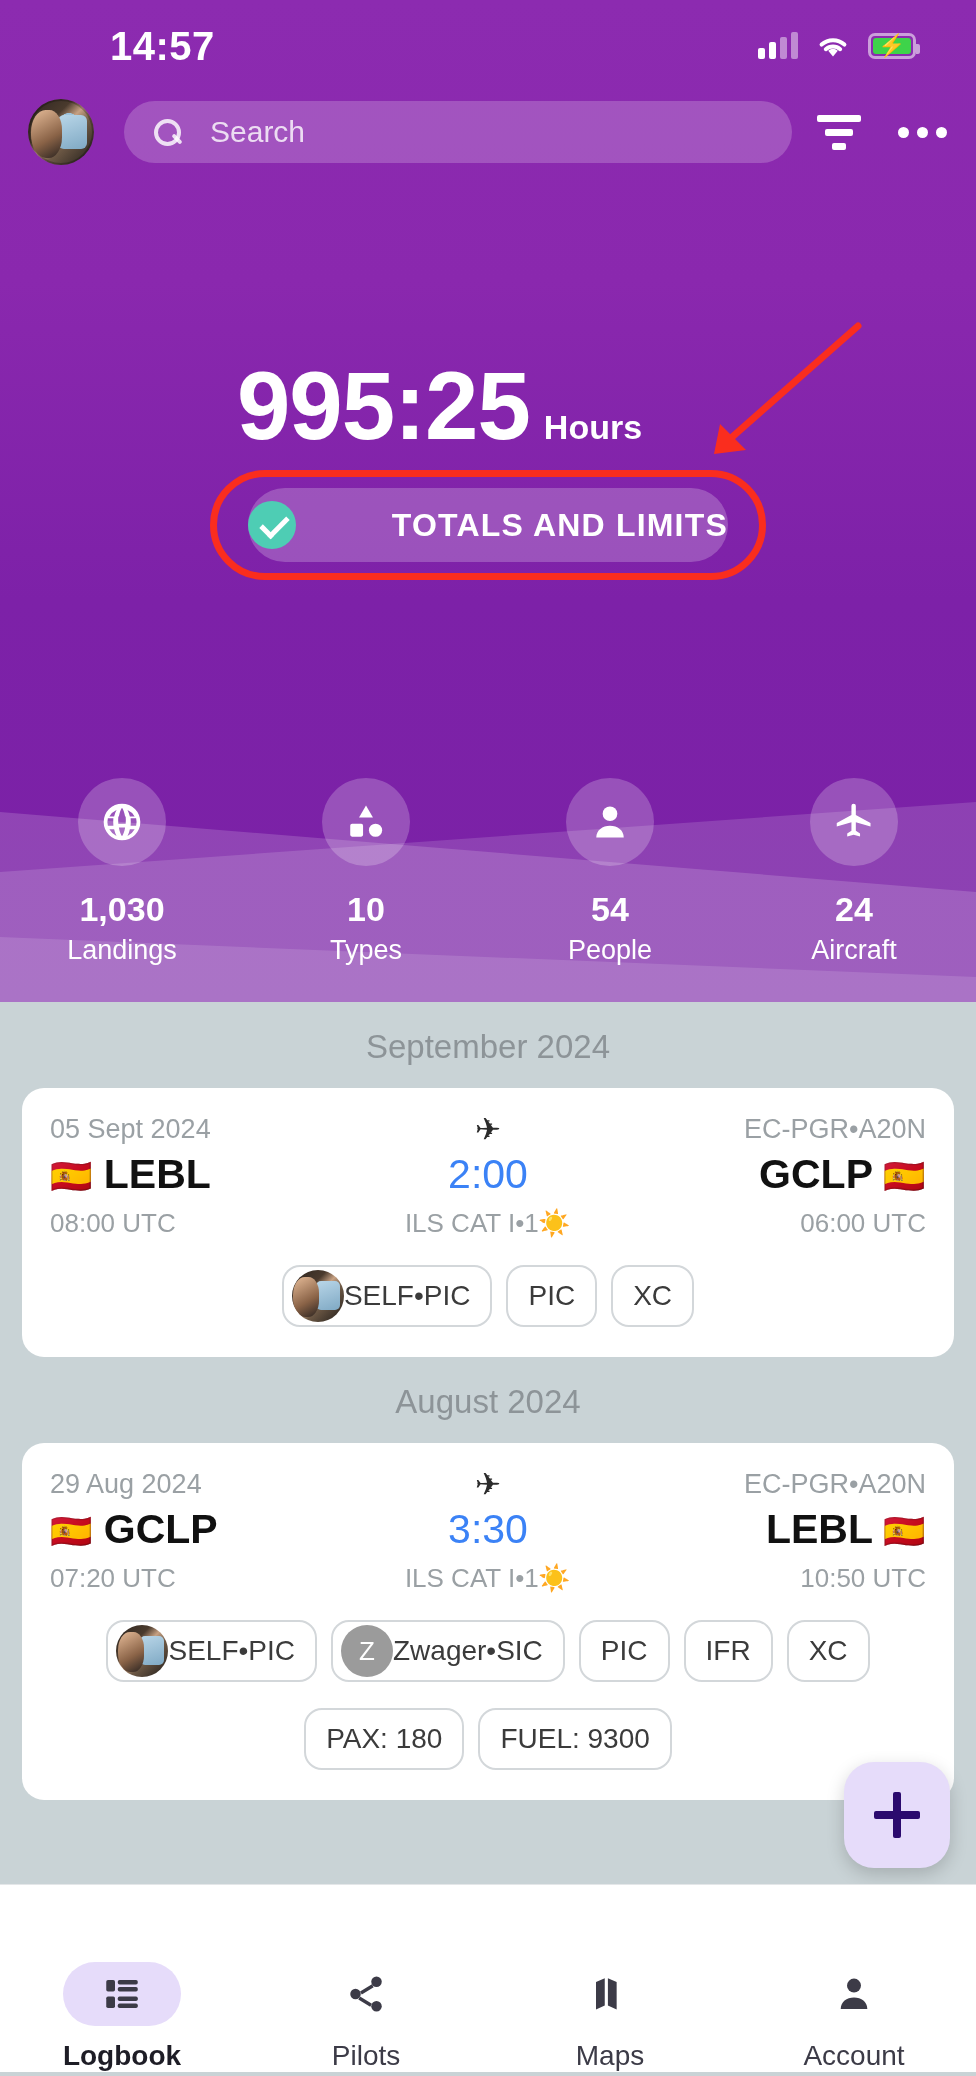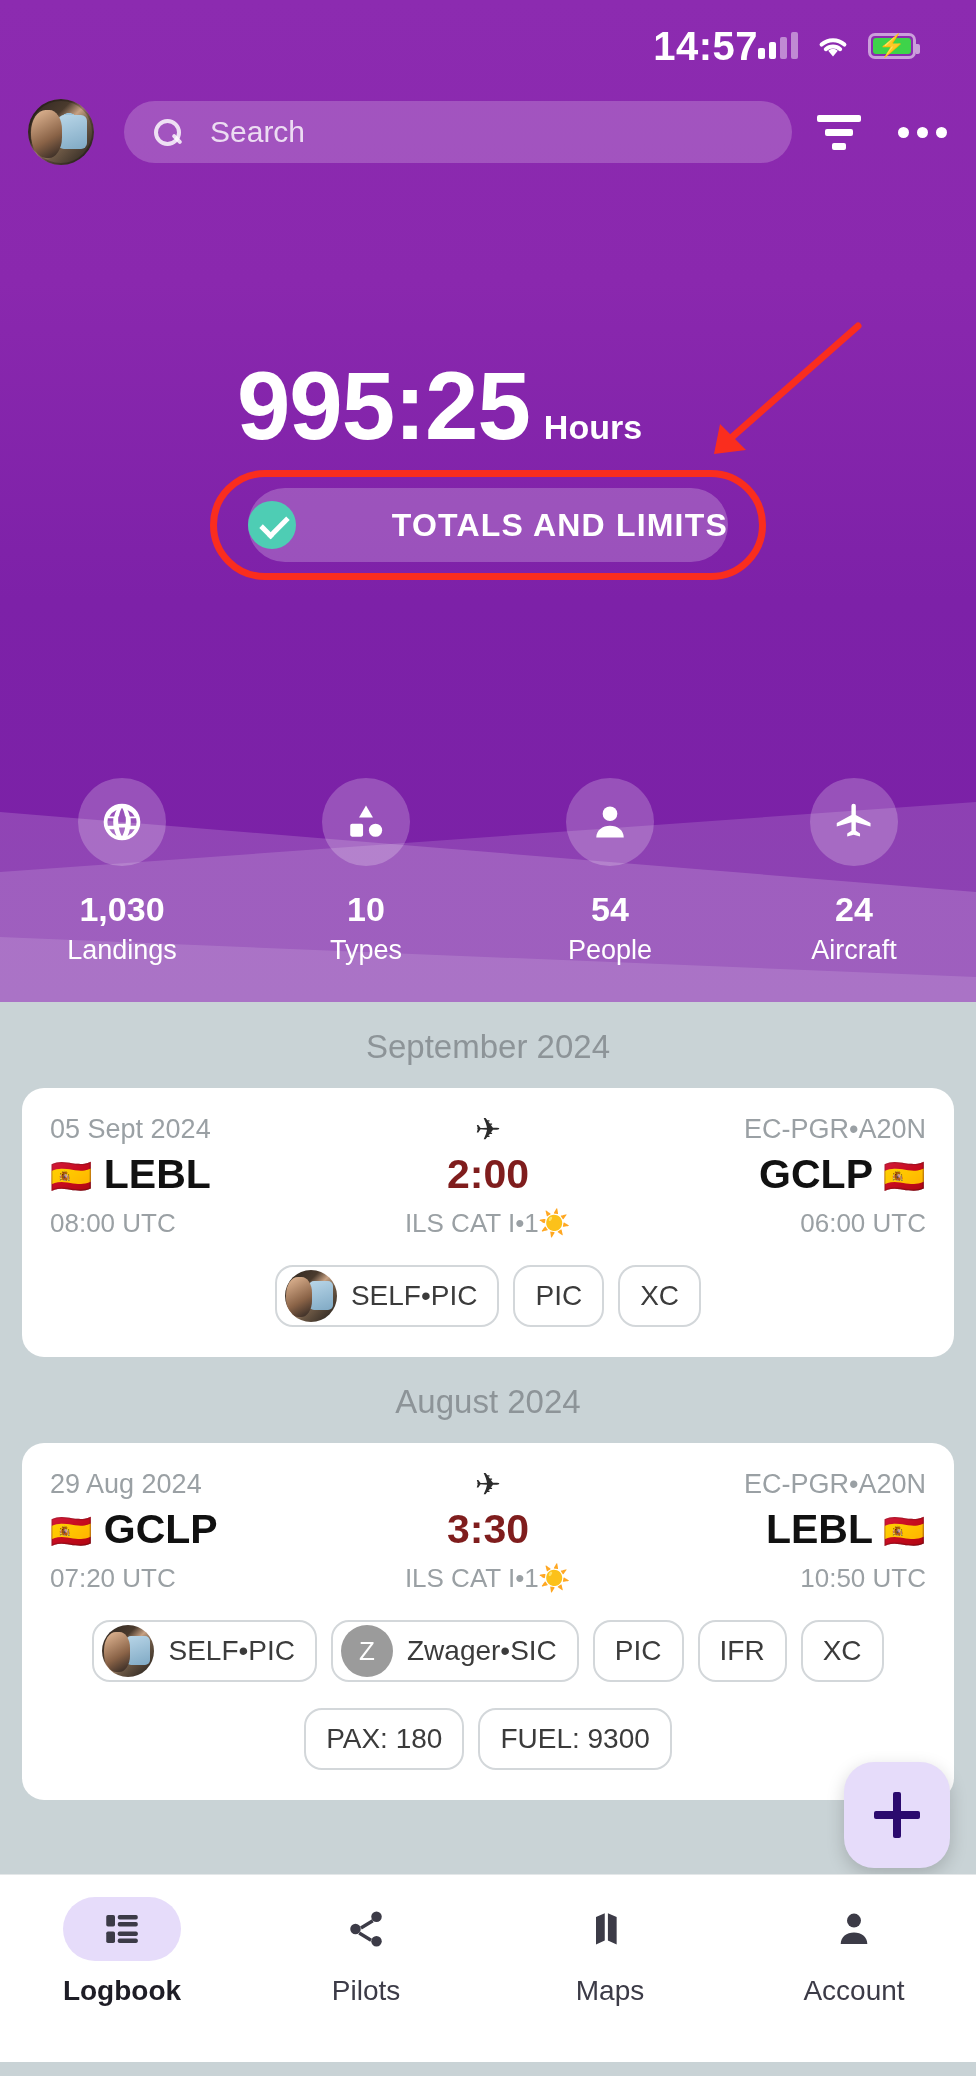--- a/index.html
+++ b/index.html
@@ -16,21 +16,21 @@
   .hero {
     position:absolute; left:0; top:0; width:976px; height:1002px;
     background:linear-gradient(180deg,#8c2bb0 0%,#8a28ae 28%,#7d21a8 60%,#7a22a6 100%);
     overflow:hidden;
   }
   .hero-waves { position:absolute; left:0; bottom:0; width:976px; height:260px; }
 
   
   .statusbar {
     position:absolute; left:0; top:0; width:976px; height:92px;
-    display:flex; align-items:center; justify-content:flex-end;
+    display:flex; align-items:center; justify-content:space-between;
     padding:0 44px 0 0; color:#fff;
   }
   .sb-time {
     font-size:40px; font-weight:700; letter-spacing:0.5px;
     margin-left:110px; color:#ffffff;
   }
   .sb-right { display:flex; align-items:center; gap:18px; margin-right:16px; }
   .sig { display:flex; align-items:flex-end; gap:4px; height:26px; }
   .sig i { display:block; width:7px; background:#ffffff; border-radius:2px; }
   .sig i:nth-child(1){height:11px;}
@@ -123,27 +123,27 @@
   .month { text-align:center; font-size:33px; color:#8d9498; font-weight:400; padding:26px 0 22px; }
   .card { margin:0 22px; background:#fff; border-radius:22px; padding:26px 28px 30px; }
   .card-top { display:flex; align-items:flex-start; justify-content:space-between; }
   .col-l { text-align:left; flex:1; }
   .col-c { text-align:center; flex:0 0 240px; }
   .col-r { text-align:right; flex:1; }
   .meta { font-size:27px; color:#9aa0a4; }
   .plane-ico { font-size:31px; color:#2b2b2b; line-height:1; }
   .icao { font-size:41px; font-weight:800; color:#111; margin-top:6px; white-space:nowrap; }
   .icao .flag { font-size:34px; }
-  .dur { font-size:41px; font-weight:700; color:#7f1d1d; margin-top:6px; }
+  .dur { font-size:41px; font-weight:400; color:#3b82f6; margin-top:6px; }
   .sub { font-size:26px; color:#9aa0a4; margin-top:10px; }
   .sub-c { font-size:26px; color:#9aa0a4; margin-top:10px; }
   .chips { display:flex; flex-wrap:wrap; justify-content:center; gap:14px; margin-top:26px; }
   .chip {
     border:2px solid #d3d7da; border-radius:18px; min-height:62px;
-    display:flex; align-items:center; gap:14px; padding:0 20px;
+    display:flex; align-items:center; padding:0 20px;
     font-size:28px; color:#3b3b3b; background:#fff;
   }
   .chip.with-av { padding-left:8px; }
   .chip-av {
     width:52px;height:52px;border-radius:50%;flex:0 0 52px; overflow:hidden; position:relative;
     background:linear-gradient(135deg,#2c2520 0%,#4a3a2d 34%,#c7a183 48%,#6f5a46 62%,#1d1a18 100%);
   }
   .chip-av::before{content:"";position:absolute;left:46%;top:22%;width:46%;height:54%;background:linear-gradient(160deg,#b9d6e8,#7fa9c4);border-radius:5px;}
   .chip-av::after{content:"";position:absolute;left:2%;top:14%;width:50%;height:76%;background:linear-gradient(150deg,#d7ad8b 10%,#8a6347 60%,#2a2320 100%);border-radius:46% 40% 42% 48%;}
   .chip-av.letter { background:#9b9b9b; display:flex; align-items:center; justify-content:center; color:#fff; font-size:26px; }
@@ -155,22 +155,22 @@
     background:#e6dcfa; border-radius:30px;
     display:flex; align-items:center; justify-content:center;
     box-shadow:0 6px 18px rgba(0,0,0,.18);
   }
   .fab-plus { position:relative; width:46px; height:46px; }
   .fab-plus::before{content:"";position:absolute;left:0;top:19px;width:46px;height:8px;background:#2b0a6e;border-radius:2px;}
   .fab-plus::after{content:"";position:absolute;left:19px;top:0;width:8px;height:46px;background:#2b0a6e;border-radius:2px;}
 
   
   .nav {
-    position:absolute; left:0; bottom:14px; width:976px; height:188px;
-    background:#fff; display:flex; align-items:flex-start; padding-top:22px;
+    position:absolute; left:0; bottom:4px; width:976px; height:188px;
+    background:#fff; display:flex; align-items:flex-end; padding-top:22px;
     border-top:1px solid #e4e7e9;
   }
   .nav-item { flex:1; display:flex; flex-direction:column; align-items:center; }
   .nav-pill {
     width:118px;height:64px;border-radius:32px; display:flex;align-items:center;justify-content:center;
   }
   .nav-pill.active { background:#e6dcfa; }
   .nav-pill svg { width:42px;height:42px; fill:#3c3b47; }
   .nav-lbl { font-size:28px; color:#3c3b47; margin-top:14px; }
   .nav-lbl.active { font-weight:700; color:#1e1d26; }

